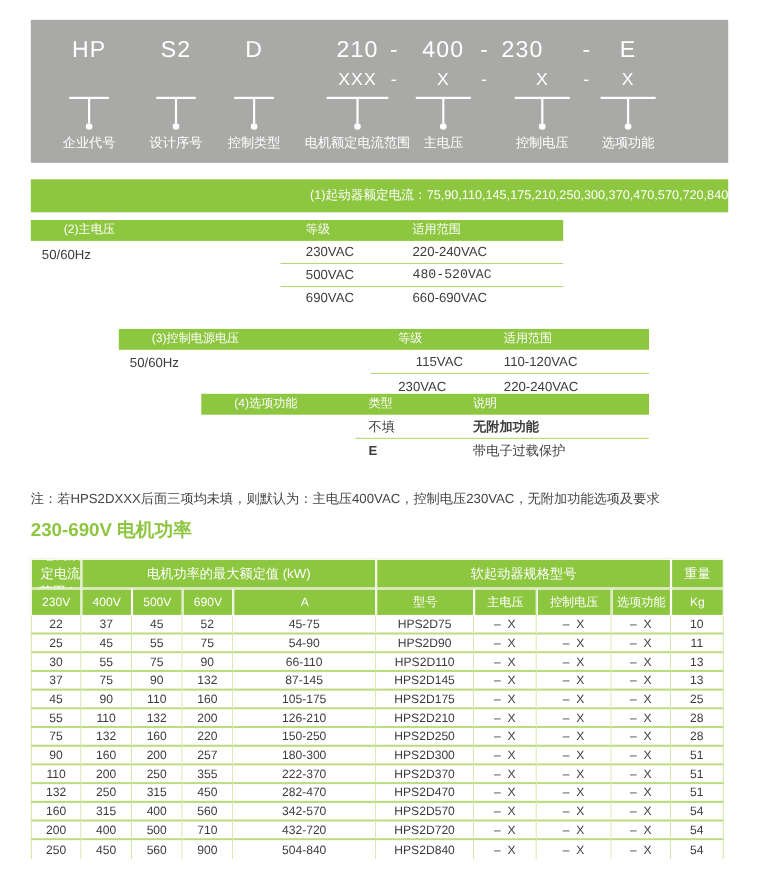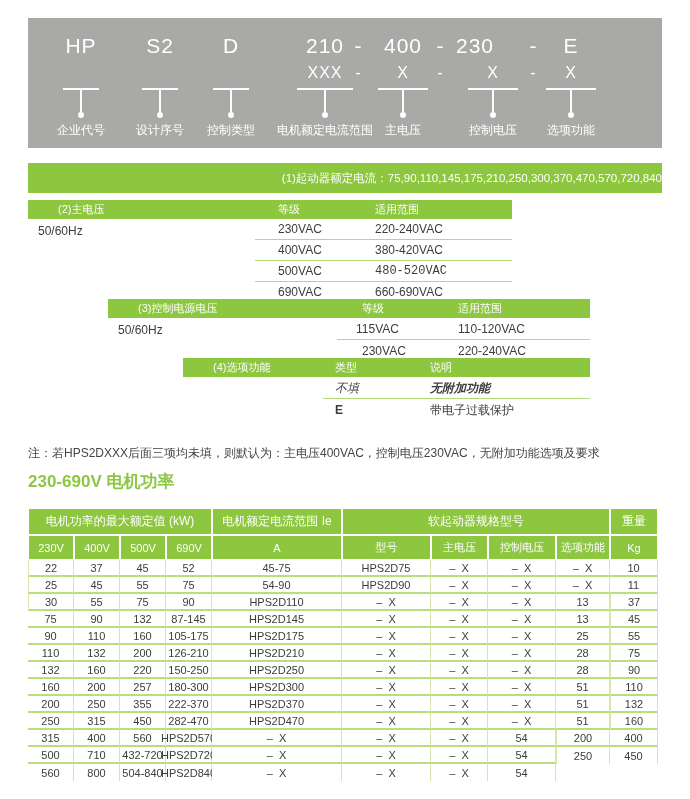--- a/index.html
+++ b/index.html
@@ -133,24 +133,20 @@
       <span class="sth" style="left:347px">适用范围</span>
     </div>
     <div class="stbody">
       <span class="freq">50/60Hz</span>
       <div class="vrows" id="tbl2-rows" style="margin-left:227px;width:257px">
           <div class="vrow" style="height: 20px;">
             <span class="vcell vc1" style="left: 23px;">230VAC</span>
             <span class="vcell vc2" style="left: 120px;">220-240VAC</span>
           </div>
           <div class="vrow" style="height: 20px;">
-            <span class="vcell vc1" style="left: 23px;">400VAC</span>
-            <span class="vcell vc2" style="left: 120px;">380-420VAC</span>
-          </div>
-          <div class="vrow" style="height: 20px;">
             <span class="vcell vc1" style="left: 23px;">500VAC</span>
             <span class="vcell vc2" style="left: 120px; font-family: Liberation Mono, monospace;">480-520VAC</span>
           </div>
           <div class="vrow" style="height: 20px;">
             <span class="vcell vc1" style="left: 23px;">690VAC</span>
             <span class="vcell vc2" style="left: 120px;">660-690VAC</span>
           </div>
         </div>
     </div>
   </div>
@@ -158,58 +154,58 @@
   <div class="stable" id="tbl3" style="left:108px;top:299px;width:482px">
     <div class="sthead">
       <span class="sttitle">(3)控制电源电压</span>
       <span class="sth" style="left:254px">等级</span>
       <span class="sth" style="left:350px">适用范围</span>
     </div>
     <div class="stbody">
       <span class="freq">50/60Hz</span>
       <div class="vrows" id="tbl3-rows" style="margin-left:229px;width:253px">
           <div class="vrow" style="height: 21px;">
-            <span class="vcell vc1" style="left: 19px;">115VAC</span>
+            <span class="vcell vc1" style="left: 41px;">115VAC</span>
             <span class="vcell vc2" style="left: 121px;">110-120VAC</span>
           </div>
           <div class="vrow" style="height: 21px;">
             <span class="vcell vc1" style="left: 25px;">230VAC</span>
             <span class="vcell vc2" style="left: 121px;">220-240VAC</span>
           </div>
         </div>
     </div>
   </div>
 
   <div class="stable" id="tbl4" style="left:183px;top:358px;width:407px">
     <div class="sthead">
       <span class="sttitle">(4)选项功能</span>
       <span class="sth" style="left:152px">类型</span>
       <span class="sth" style="left:247px">说明</span>
     </div>
     <div class="stbody">
       <div class="vrows" id="tbl4-rows" style="margin-left:140px;width:267px">
-          <div class="vrow" style="height: 21px; font-style: italic;">
+          <div class="vrow" style="height: 21px;">
             <span class="vcell vc1" style="left: 12px;">不填</span>
             <span class="vcell vc2" style="left: 107px;">无附加功能</span>
           </div>
           <div class="vrow" style="height: 21px;">
             <span class="vcell vc1" style="left: 12px;">E</span>
             <span class="vcell vc2" style="left: 107px;">带电子过载保护</span>
           </div>
         </div>
     </div>
   </div>
 
   <div class="note">注：若HPS2DXXX后面三项均未填，则默认为：主电压400VAC，控制电压230VAC，无附加功能选项及要求</div>
 
   <div class="heading">230-690V 电机功率</div>
 
   <div class="ptable" id="ptable">
+    <div class="ph pg">电机额定电流范围 Ie</div>
     <div class="ph pg" style="grid-column:span 4">电机功率的最大额定值 (kW)</div>
-    <div class="ph pg">电机额定电流范围 Ie</div>
     <div class="ph pg" style="grid-column:span 4">软起动器规格型号</div>
     <div class="ph pg">重量</div>
 
     <div class="ph psub">230V</div>
     <div class="ph psub">400V</div>
     <div class="ph psub">500V</div>
     <div class="ph psub">690V</div>
     <div class="ph psub">A</div>
     <div class="ph psub">型号</div>
     <div class="ph psub">主电压</div>
@@ -233,20 +229,21 @@
       <div class="pc">54-90</div>
       <div class="pc">HPS2D90</div>
       <div class="pc pc-pre">–  X</div>
       <div class="pc pc-pre">–  X</div>
       <div class="pc pc-pre">–  X</div>
       <div class="pc">11</div>
       <div class="pc pc-first">30</div>
       <div class="pc">55</div>
       <div class="pc">75</div>
       <div class="pc">90</div>
+      <div class="pc">66-110</div>
       <div class="pc">HPS2D110</div>
       <div class="pc pc-pre">–  X</div>
       <div class="pc pc-pre">–  X</div>
       <div class="pc pc-pre">–  X</div>
       <div class="pc">13</div>
       <div class="pc pc-first">37</div>
       <div class="pc">75</div>
       <div class="pc">90</div>
       <div class="pc">132</div>
       <div class="pc">87-145</div>
@@ -312,39 +309,40 @@
       <div class="pc">282-470</div>
       <div class="pc">HPS2D470</div>
       <div class="pc pc-pre">–  X</div>
       <div class="pc pc-pre">–  X</div>
       <div class="pc pc-pre">–  X</div>
       <div class="pc">51</div>
       <div class="pc pc-first">160</div>
       <div class="pc">315</div>
       <div class="pc">400</div>
       <div class="pc">560</div>
+      <div class="pc">342-570</div>
       <div class="pc">HPS2D570</div>
       <div class="pc pc-pre">–  X</div>
       <div class="pc pc-pre">–  X</div>
       <div class="pc pc-pre">–  X</div>
       <div class="pc">54</div>
       <div class="pc pc-first">200</div>
       <div class="pc">400</div>
       <div class="pc">500</div>
       <div class="pc">710</div>
       <div class="pc">432-720</div>
       <div class="pc">HPS2D720</div>
       <div class="pc pc-pre">–  X</div>
       <div class="pc pc-pre">–  X</div>
       <div class="pc pc-pre">–  X</div>
       <div class="pc">54</div>
       <div class="pc pc-first pc-lastrow">250</div>
       <div class="pc pc-lastrow">450</div>
       <div class="pc pc-lastrow">560</div>
-      <div class="pc pc-lastrow">800</div>
+      <div class="pc pc-lastrow">900</div>
       <div class="pc pc-lastrow">504-840</div>
       <div class="pc pc-lastrow">HPS2D840</div>
       <div class="pc pc-lastrow pc-pre">–  X</div>
       <div class="pc pc-lastrow pc-pre">–  X</div>
       <div class="pc pc-lastrow pc-pre">–  X</div>
       <div class="pc pc-lastrow">54</div>
     </div>
 
 </div>
 

